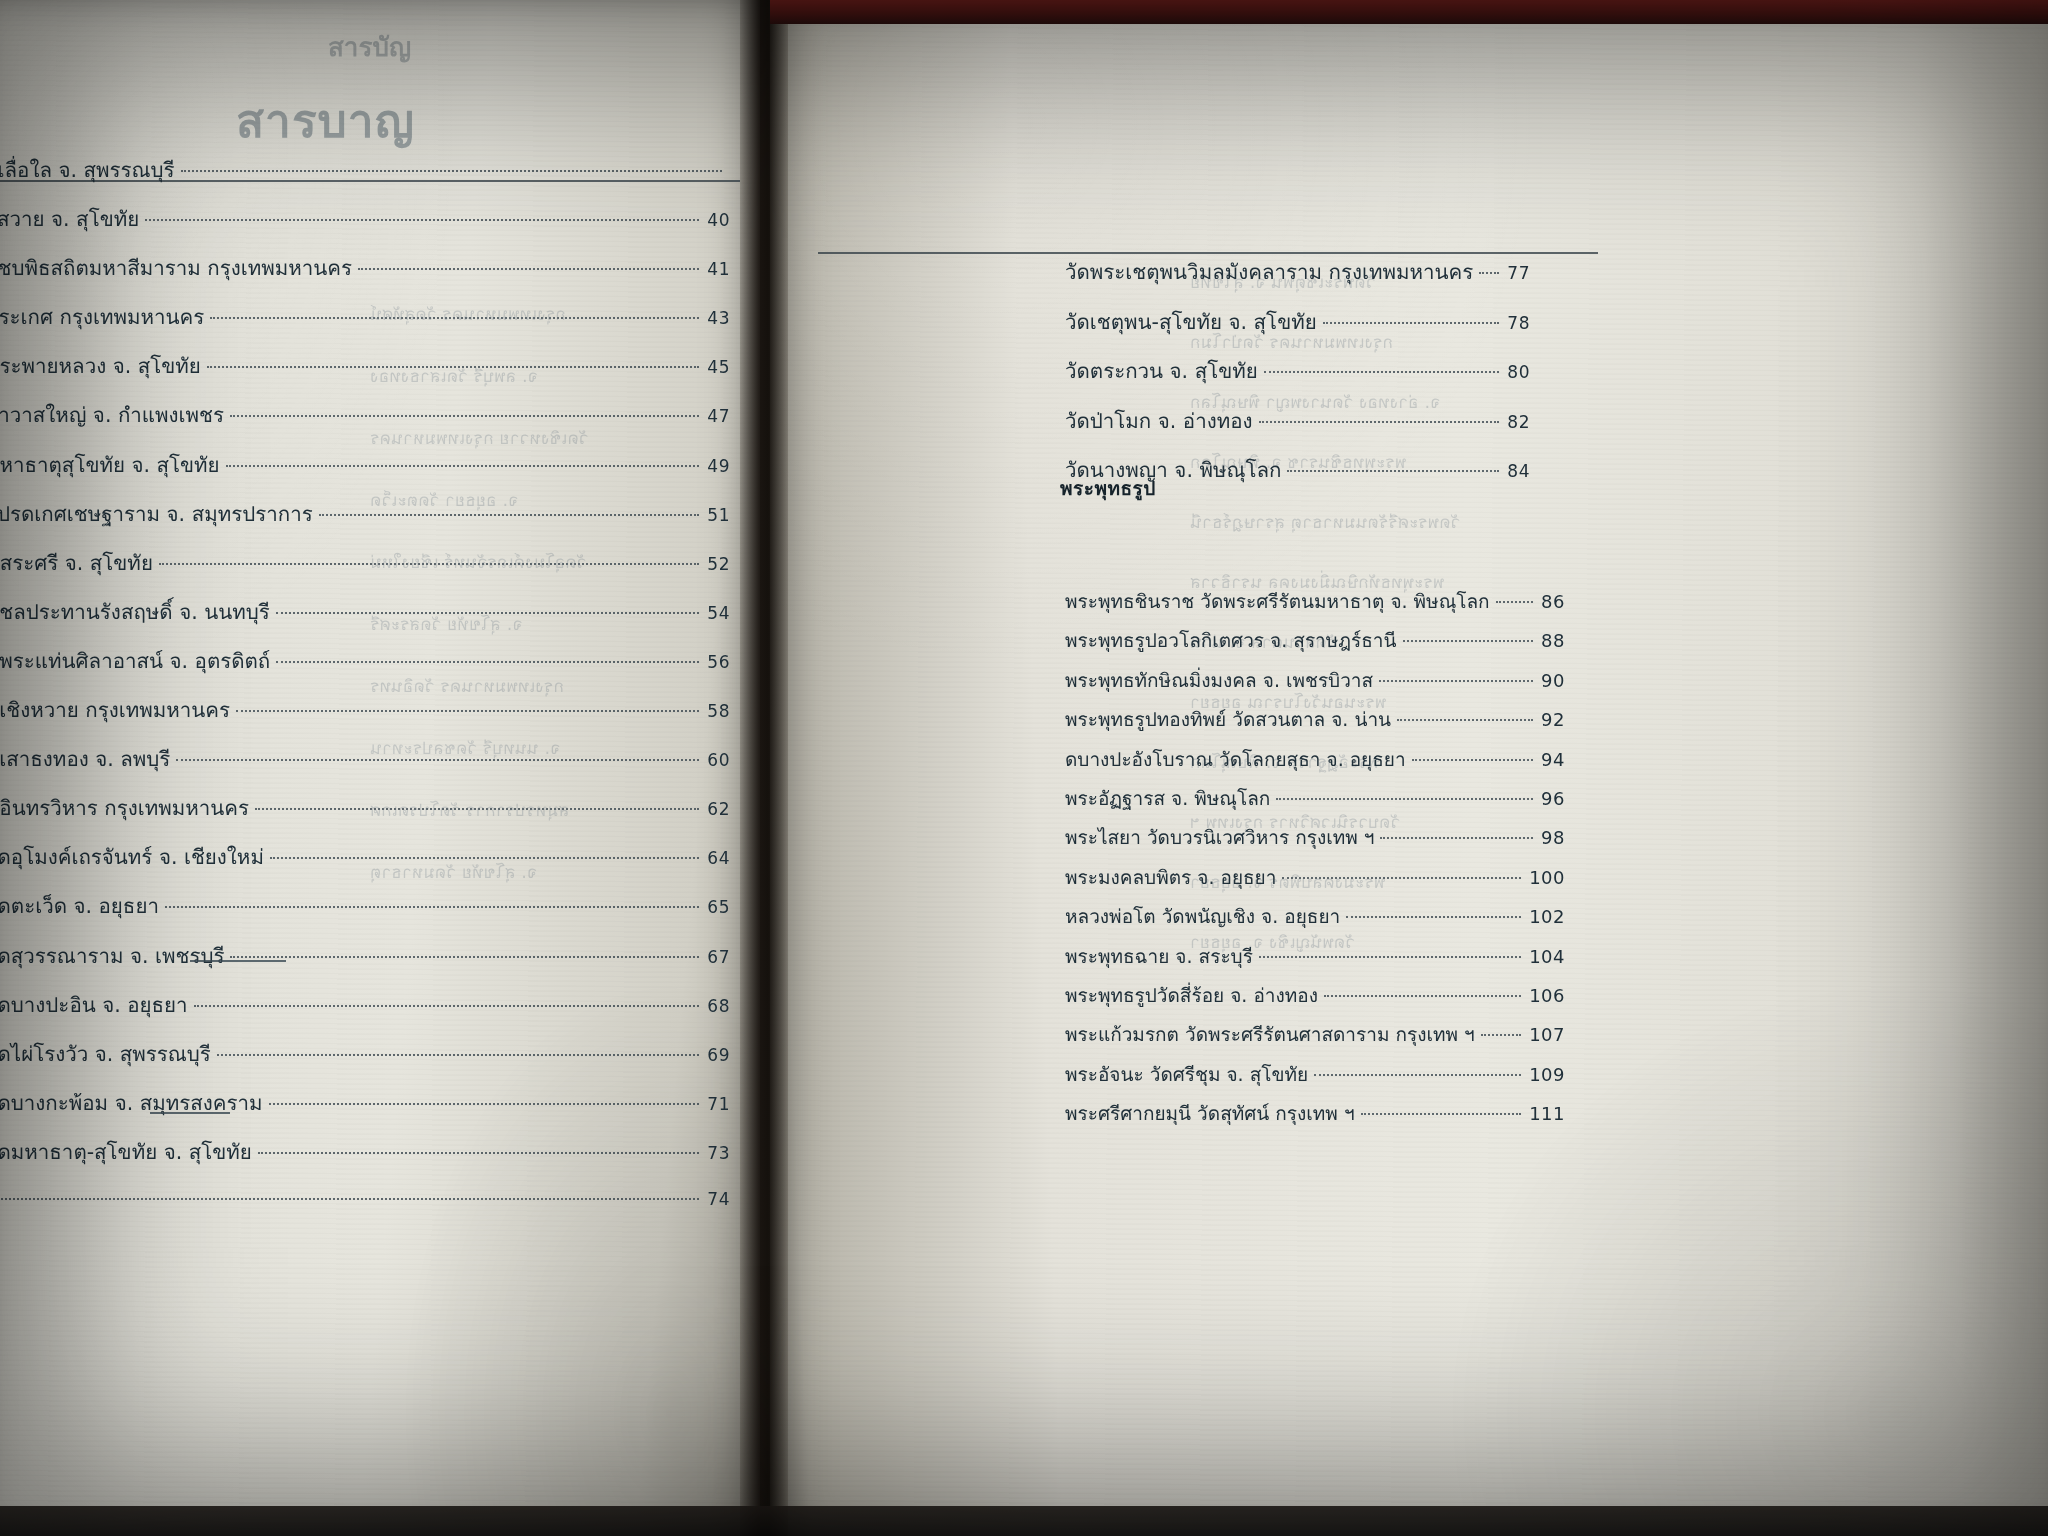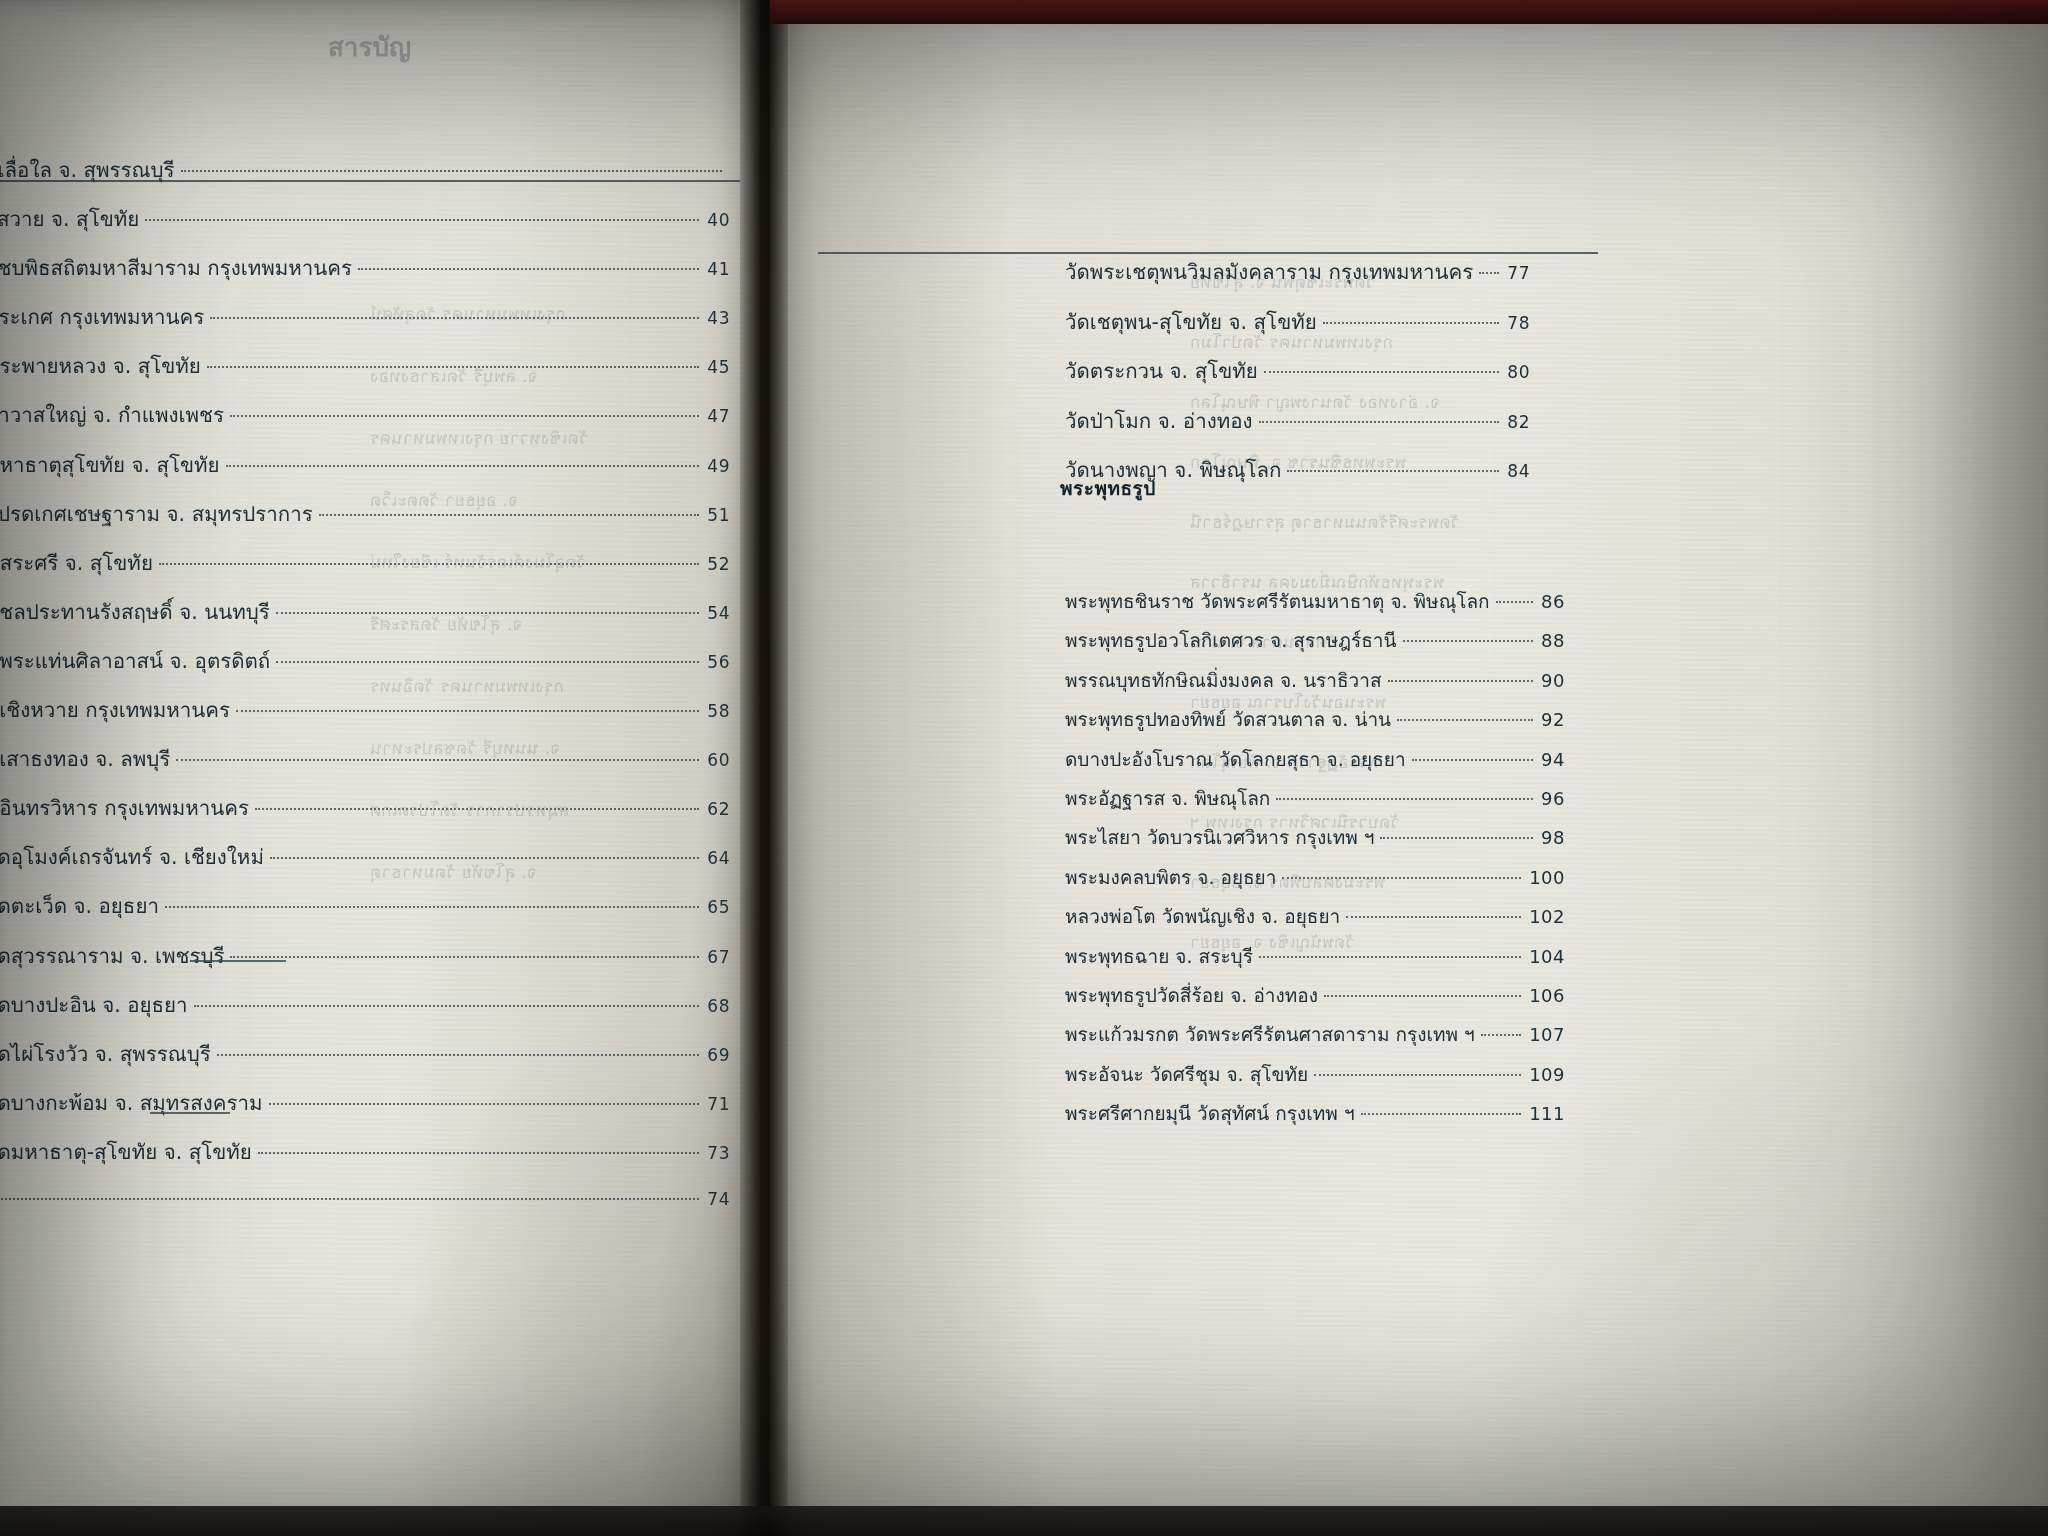--- a/index.html
+++ b/index.html
@@ -197,20 +197,21 @@
 </style>
 </head>
 <body>
 
 <div id="page">
 
   <div class="book-bg"></div>
 
   <div class="left-page">
     <div class="heading-small-ghost blur-soft">สารบัญ</div>
+    <div class="heading-ghost blur-soft">สารบาญ</div>
     <div class="rule" style="top:180px; left:-10px; width:750px;"></div>
 
     <div id="left-entries">
         <div class="entry">
           <span class="title">าเลื่อใล   จ. สุพรรณบุรี</span>
           <span class="dots"></span>
           <span class="pnum"></span>
         </div>
         <div class="entry">
           <span class="title">รีสวาย    จ. สุโขทัย</span>
@@ -375,21 +376,21 @@
           <span class="title">พระพุทธชินราช  วัดพระศรีรัตนมหาธาตุ  จ. พิษณุโลก</span>
           <span class="dots"></span>
           <span class="pnum">86</span>
         </div>
         <div class="entry">
           <span class="title">พระพุทธรูปอวโลกิเตศวร   จ. สุราษฎร์ธานี</span>
           <span class="dots"></span>
           <span class="pnum">88</span>
         </div>
         <div class="entry">
-          <span class="title">พรรณบุทธทักษิณมิ่งมงคล   จ. นราธิวาส</span>
+          <span class="title">พระพุทธทักษิณมิ่งมงคล   จ. เพชรบิวาส</span>
           <span class="dots"></span>
           <span class="pnum">90</span>
         </div>
         <div class="entry">
           <span class="title">พระพุทธรูปทองทิพย์  วัดสวนตาล จ. น่าน</span>
           <span class="dots"></span>
           <span class="pnum">92</span>
         </div>
         <div class="entry">
           <span class="title">ดบางปะอังโบราณ  วัดโลกยสุธา   จ. อยุธยา</span>

